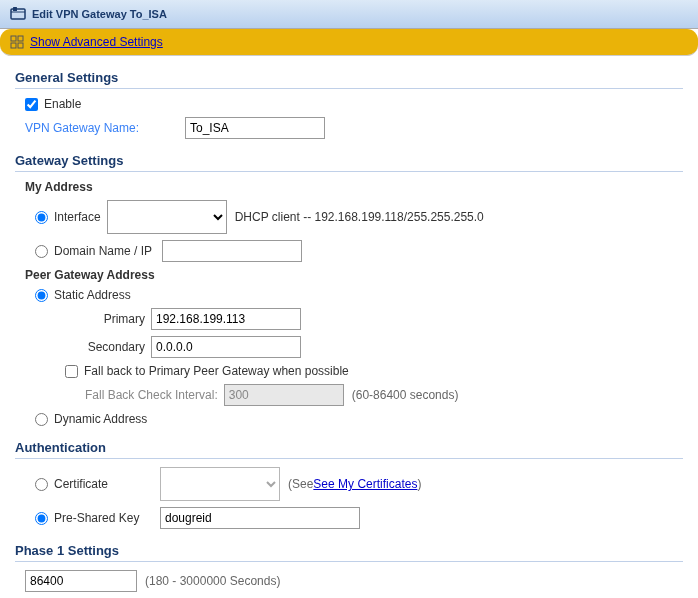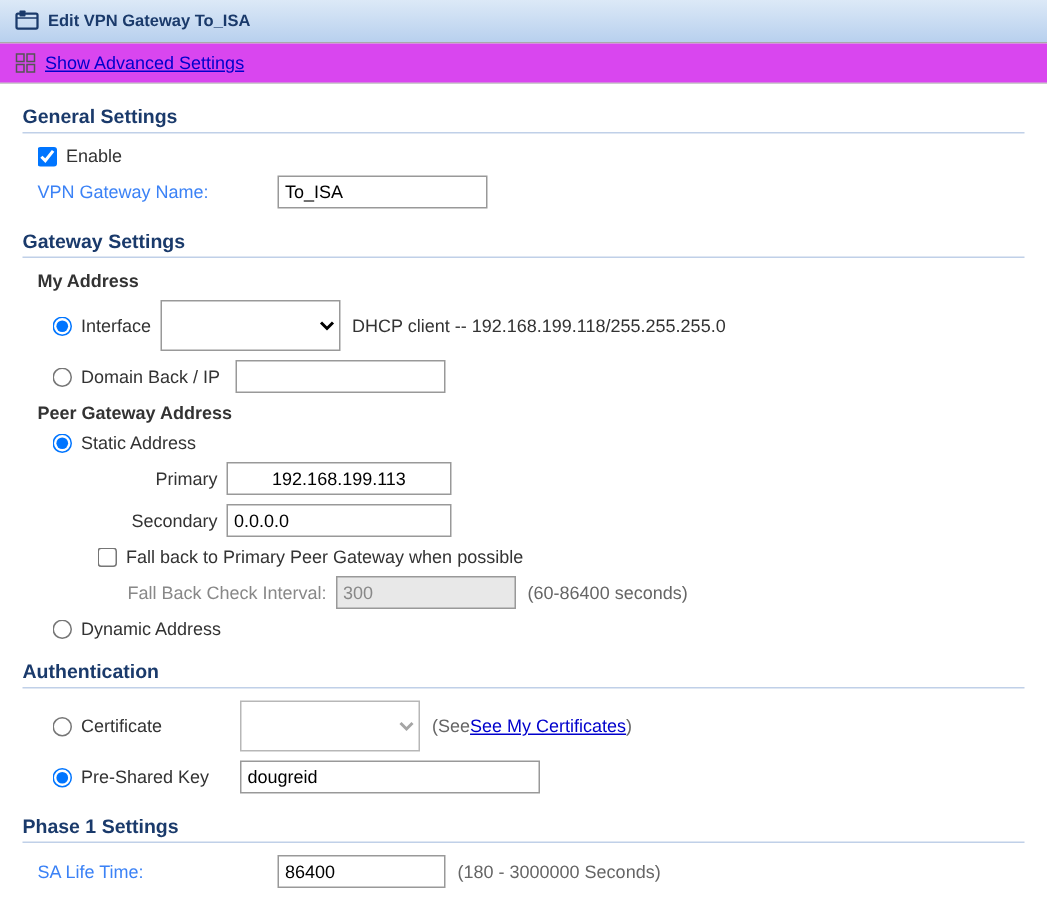--- a/index.html
+++ b/index.html
@@ -18,26 +18,27 @@
       align-items: center;
       gap: 6px;
       border-bottom: 1px solid #aaa;
     }
     .title-bar-text {
       font-weight: bold;
       font-size: 11px;
       color: #1a3a6b;
     }
     .advanced-settings-bar {
-      background: #d946ef;
+      background: #eab308;
       padding: 6px 10px;
       border-bottom: 1px solid #ccc;
       display: flex;
       align-items: center;
       gap: 6px;
+      border-radius: 11px;
     }
     .advanced-link {
       color: #0000cc;
       text-decoration: underline;
       cursor: pointer;
       font-size: 12px;
     }
     .content {
       padding: 10px 15px;
     }
@@ -193,37 +194,37 @@
       <select class="form-select" style="width:120px;">
         <option>wan2</option>
         <option>wan1</option>
         <option>wan3</option>
       </select>
       <span class="dhcp-info">DHCP client -- 192.168.199.118/255.255.255.0</span>
     </div>
 
     <div class="radio-row">
       <input type="radio" name="myaddress" style="">
-      <span class="form-label-inline">Domain Back / IP</span>
+      <span class="form-label-inline">Domain Name / IP</span>
       <input type="text" class="form-input" style="width: 140px; margin-left: 4px;" value="">
     </div>
   </div>
 
   <div style="padding-left:10px; margin-bottom:6px;">
     <div style="font-weight:bold; font-size:12px; margin-bottom:6px;">Peer Gateway Address</div>
 
     <div class="radio-row">
       <input type="radio" name="peergateway" checked="" style="">
       <span class="form-label-inline">Static Address</span>
     </div>
 
     <div class="static-address-block">
       <div style="display:flex; align-items:center; margin-bottom:6px;">
         <span class="sub-label">Primary</span>
-        <input type="text" class="form-input" style="width: 150px; text-align: center;" value="192.168.199.113">
+        <input type="text" class="form-input" style="width: 150px;" value="192.168.199.113">
       </div>
       <div style="display:flex; align-items:center; margin-bottom:6px;">
         <span class="sub-label">Secondary</span>
         <input type="text" class="form-input" style="width: 150px;" value="0.0.0.0">
       </div>
     </div>
 
     <div class="fallback-row">
       <input type="checkbox" style="">
       <span>Fall back to Primary Peer Gateway when possible</span>
@@ -257,18 +258,17 @@
     <div class="radio-row">
       <input type="radio" name="auth" checked="" style="">
       <span class="form-label-inline" style="width:100px;">Pre-Shared Key</span>
       <input type="text" class="form-input" style="width: 200px;" value="dougreid">
     </div>
   </div>
 
   <div class="section-header">Phase 1 Settings</div>
 
   <div class="form-row">
-    <span class="form-label">SA Life Time:</span>
     <input type="text" class="form-input" style="width: 112px;" value="86400">
     <span class="hint-text">(180 - 3000000 Seconds)</span>
   </div>
 
 </div>
 
 </body></html>

